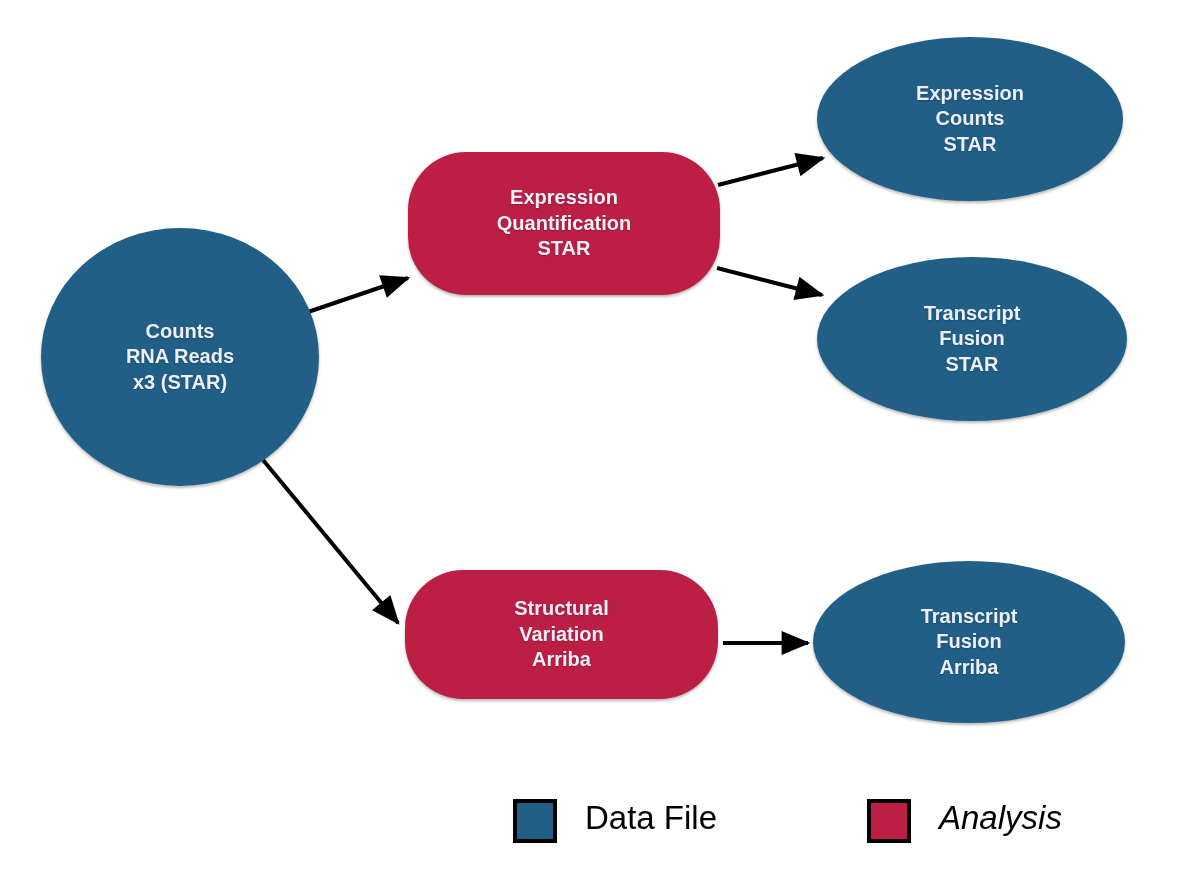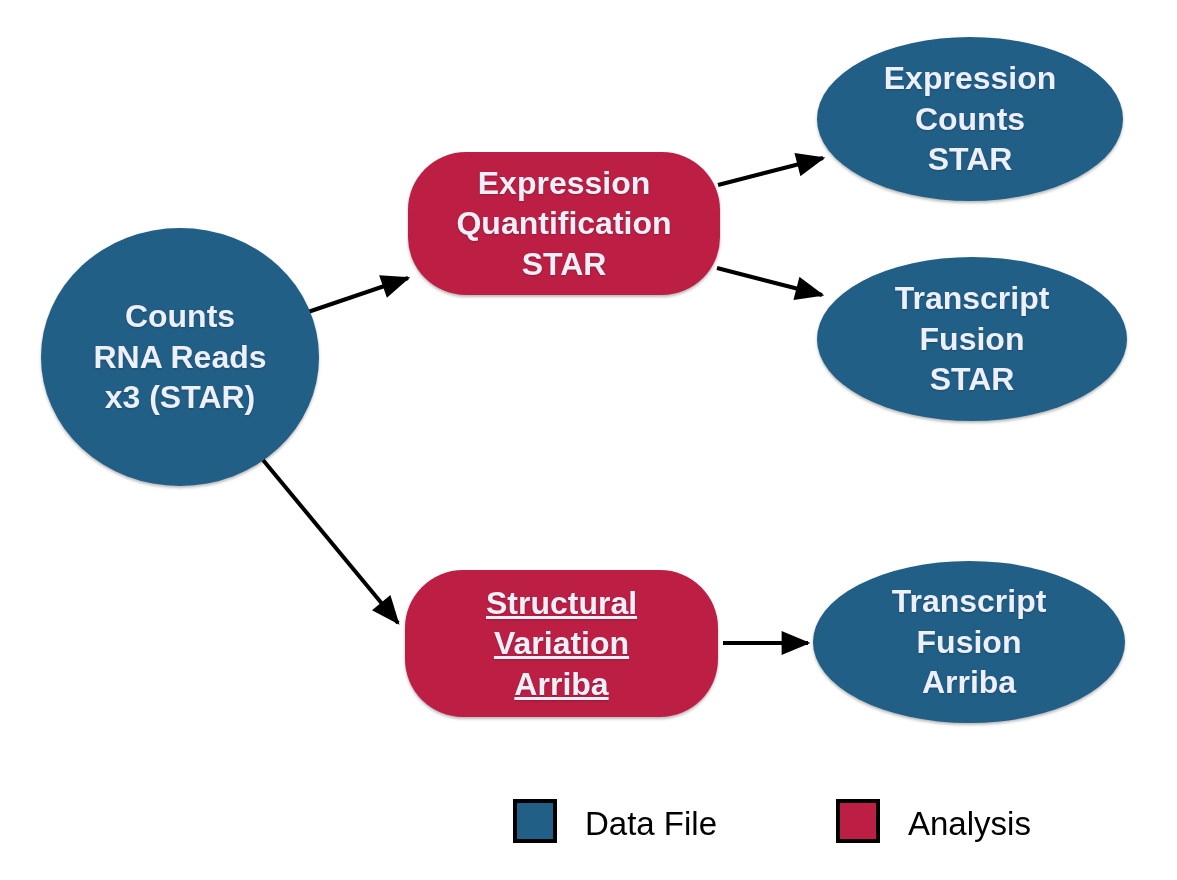--- a/index.html
+++ b/index.html
@@ -18,45 +18,45 @@
     pointer-events: none;
   }
   .node {
     position: absolute;
     display: flex;
     align-items: center;
     justify-content: center;
     text-align: center;
     color: var(--node-text, #EDF0F9);
     font-weight: bold;
-    font-size: 32px;
+    font-size: 20px;
     line-height: 1.27;
     white-space: pre-line;
     box-shadow: 0 2px 3px rgba(0,0,0,0.28);
     text-shadow: 0 1px 2px rgba(0,0,0,0.22);
   }
   .blue { background: var(--node-blue, #215F87); }
   .red  { background: var(--node-red, #BD1F44); }
   .ellipse { border-radius: 50%; }
   .pill { border-radius: 58px; }
 
   #node-aligned-rna        { left: 41px;  top: 228px; width: 278px; height: 258px; }
   #node-expression-quant   { left: 408px; top: 152px; width: 312px; height: 143px; }
-  #node-structural-var     { left: 405px; top: 570px; width: 313px; height: 147px; text-decoration: underline; }
+  #node-structural-var     { left: 405px; top: 570px; width: 313px; height: 129px; }
   #node-expression-counts  { left: 817px; top: 37px;  width: 306px; height: 164px; }
   #node-transcript-fusion-star   { left: 817px; top: 257px; width: 310px; height: 164px; }
   #node-transcript-fusion-arriba { left: 813px; top: 561px; width: 312px; height: 162px; }
 
   .legend-item {
     position: absolute;
     display: flex;
-    align-items: flex-end;
+    align-items: flex-start;
   }
   #legend-data-file { left: 513px; top: 799px; }
-  #legend-analysis  { left: 836px; top: 799px; }
+  #legend-analysis  { left: 867px; top: 799px; font-style: italic; }
   .swatch {
     width: 44px; height: 44px;
     border: 4px solid #000000;
     box-sizing: border-box;
   }
   .legend-label {
     margin-left: 28px;
     font-size: 33px;
     color: var(--legend-text, #000000);
     white-space: nowrap;

